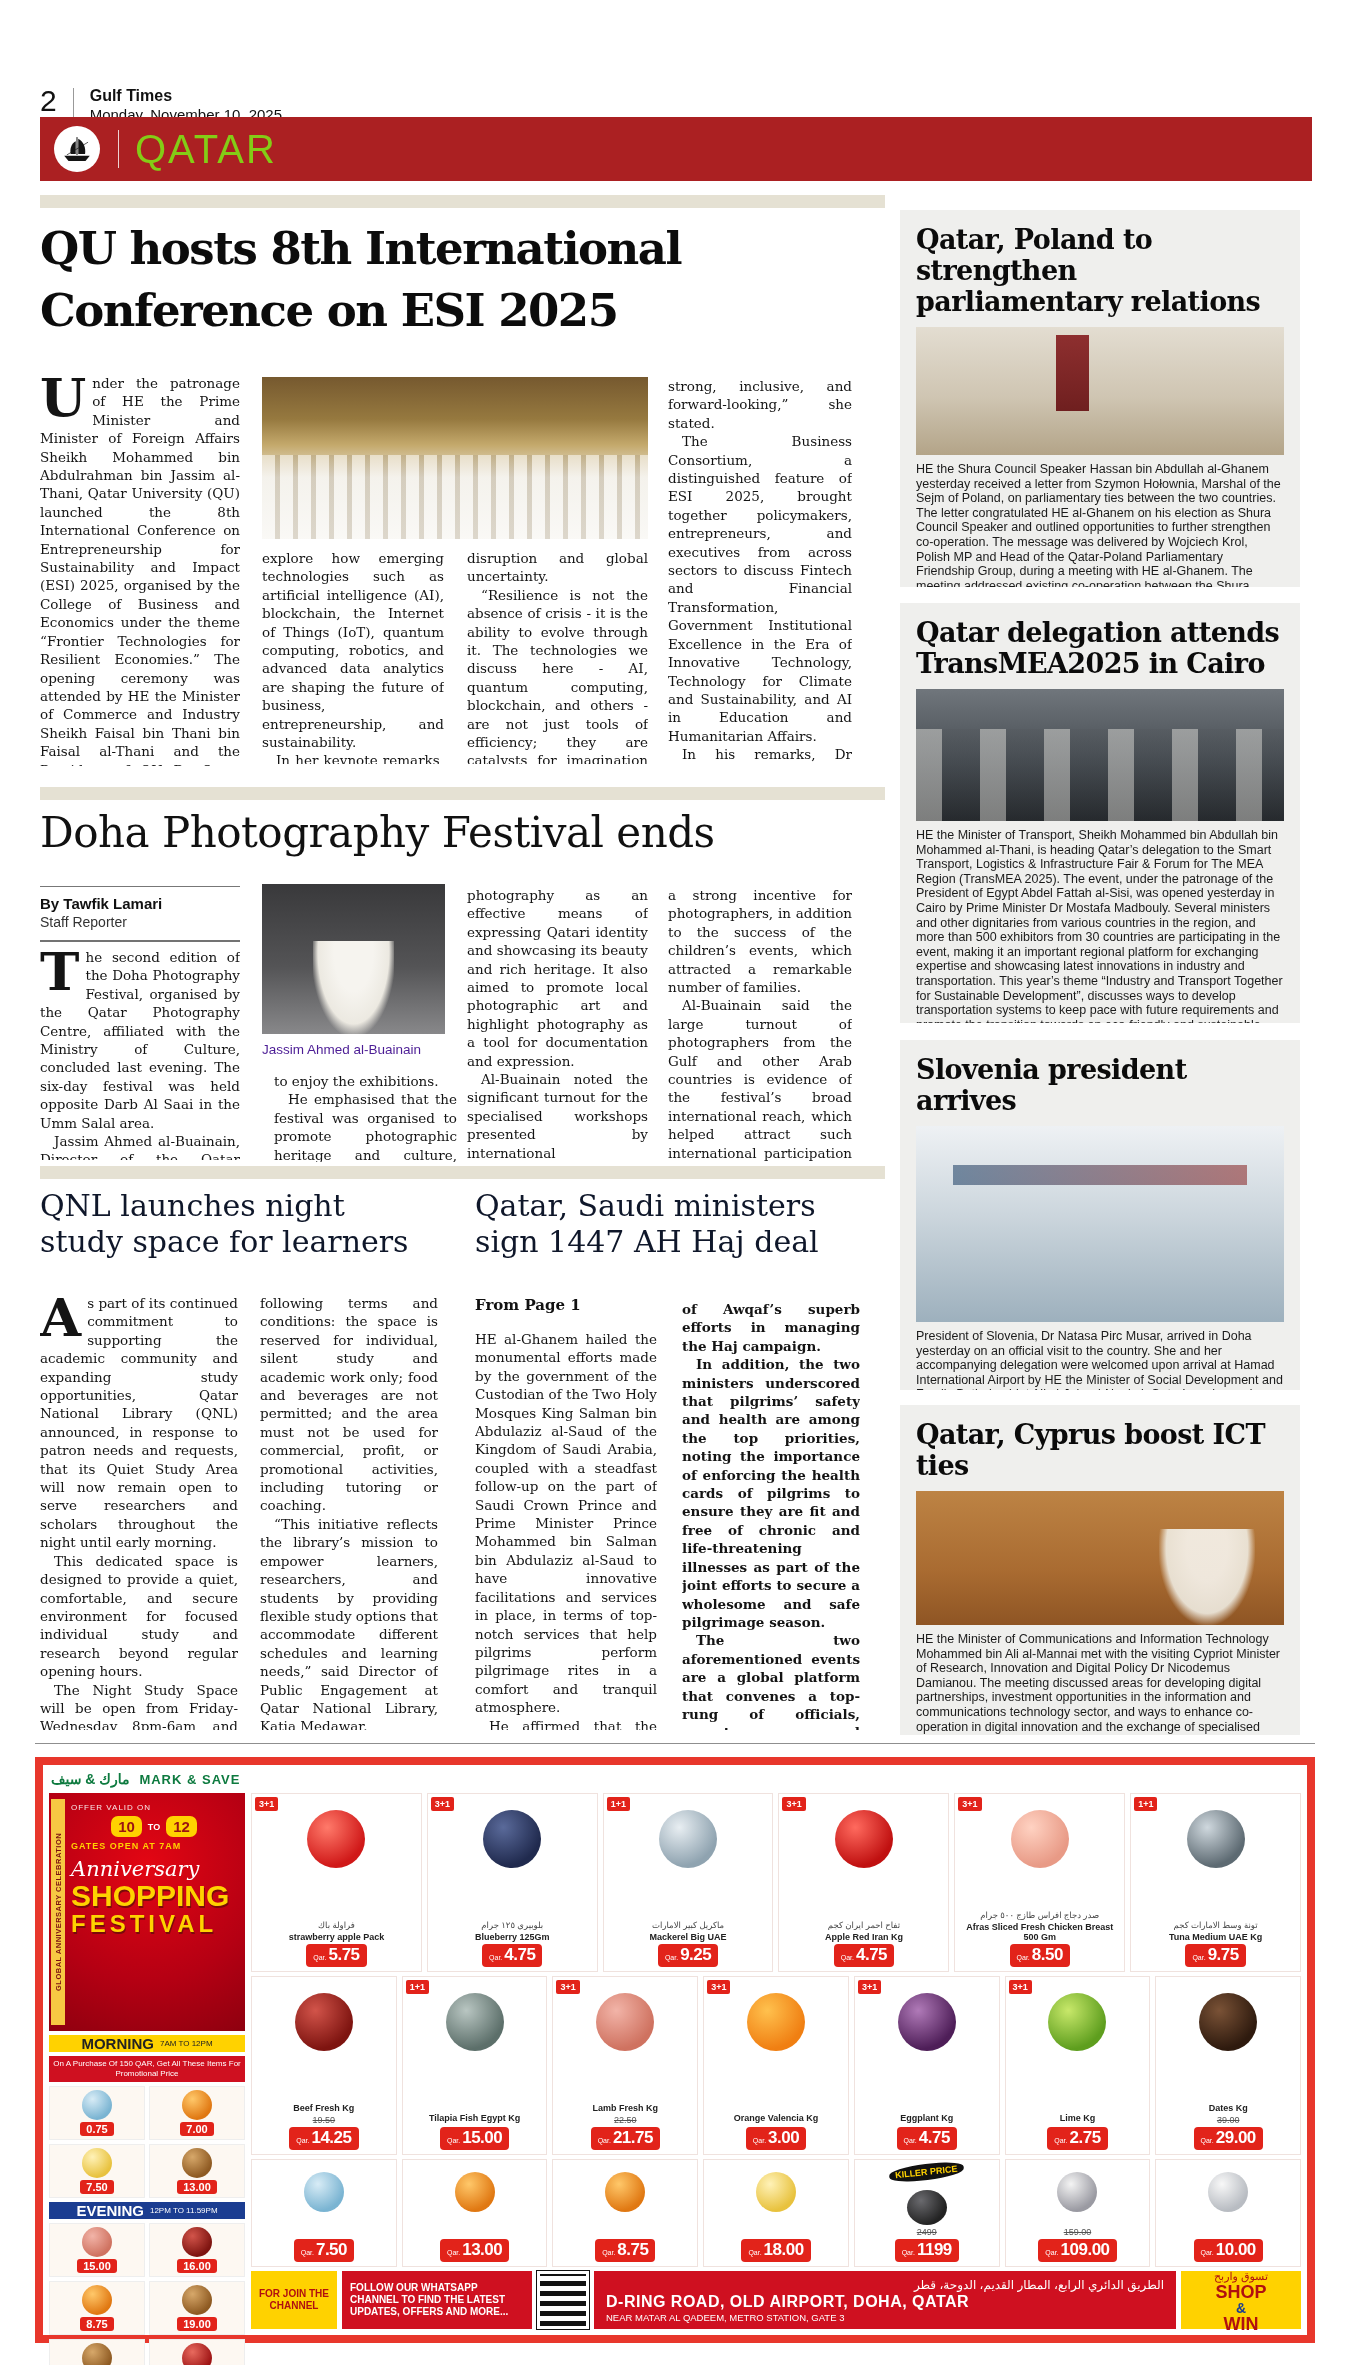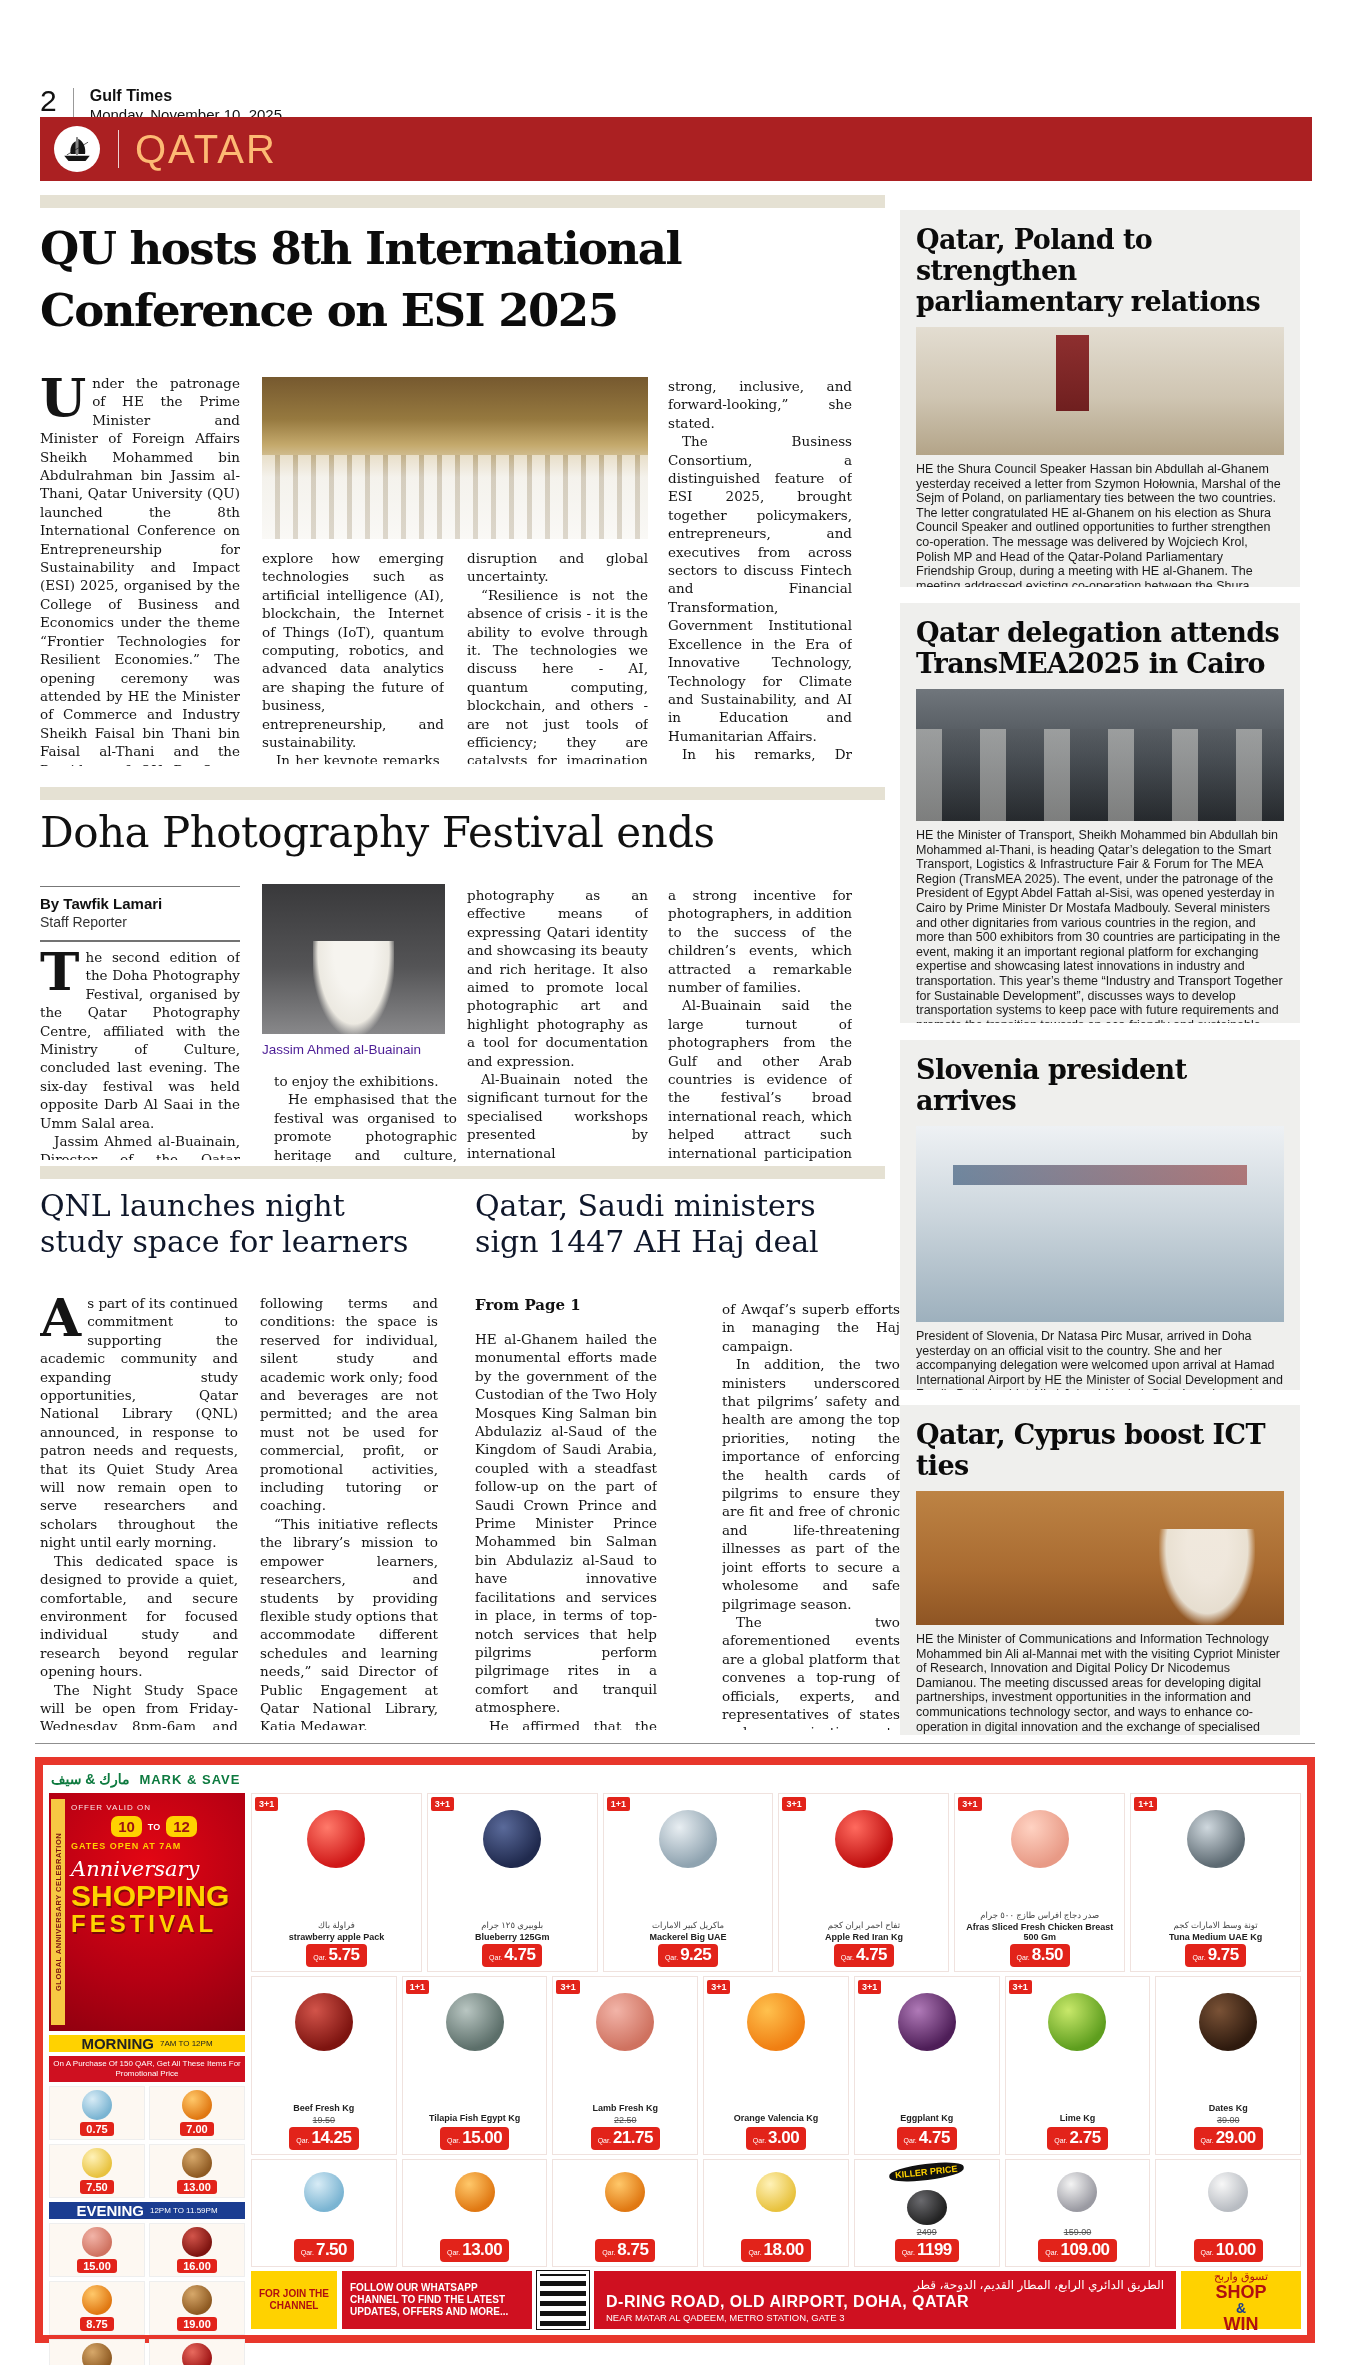--- a/index.html
+++ b/index.html
@@ -11,21 +11,21 @@
   .hdr{position:absolute;left:40px;top:86px;display:flex;align-items:flex-start;}
   .hdr-num{font-family:"Liberation Sans",sans-serif;font-size:30px;font-weight:400;color:#111;line-height:30px;}
   .hdr-rule{width:1px;height:36px;background:#999;margin:2px 16px 0 16px;}
   .hdr-paper{font-family:"Liberation Sans",sans-serif;font-size:16px;font-weight:bold;color:#111;line-height:19px;}
   .hdr-date{font-family:"Liberation Sans",sans-serif;font-size:15px;color:#111;line-height:19px;}
 
   .banner{position:absolute;left:40px;top:117px;width:1272px;height:64px;background:#ab2022;
           display:flex;align-items:center;padding-left:14px;}
   .banner-logo{width:46px;height:46px;border-radius:50%;background:#fff;display:flex;align-items:center;justify-content:center;}
   .banner-sep{width:1px;height:38px;background:rgba(255,255,255,.8);margin:0 16px 0 18px;}
-  .banner-label{font-family:"Liberation Sans",sans-serif;font-size:40px;font-weight:300;letter-spacing:2px;color:#fdba74;}
+  .banner-label{font-family:"Liberation Sans",sans-serif;font-size:40px;font-weight:300;letter-spacing:2px;color:#84cc16;}
 
   .beige{position:absolute;background:#e5e1d3;height:13px;}
   .hairline{position:absolute;background:#8f8f8f;height:1px;}
 
   
   .headline-bold{font-family:"DejaVu Serif",serif;font-weight:bold;font-size:45px;line-height:62px;letter-spacing:-1.5px;color:#0c0c0c;white-space:pre-line;}
   .headline-lite{font-family:"DejaVu Serif",serif;font-weight:400;font-size:42px;line-height:46px;letter-spacing:-0.5px;color:#111;white-space:pre-line;}
   .headline-med{font-family:"DejaVu Serif",serif;font-weight:400;font-size:30px;line-height:36px;color:#0f172a;white-space:pre-line;}
   .col{position:absolute;font-size:13.5px;line-height:18.4px;text-align:justify;overflow:hidden;}
   .col p{margin:0;}
@@ -237,21 +237,21 @@
       <p>“This initiative reflects the library’s mission to empower learners, researchers, and students by providing flexible study options that accommodate different schedules and learning needs,” said Director of Public Engagement at Qatar National Library, Katia Medawar.</p>
     </div>
 
   <div style="position:absolute;left:475px;top:1188px;width:400px;" class="headline-med" data-name="haj-headline">Qatar, Saudi ministers
 sign 1447 AH Haj deal</div>
   <div class="frompage" style="left:475px;top:1296px;" data-name="from-page-label">From Page 1</div>
   <div class="col" style="left:475px;top:1330px;width:182px;height:400px;" data-name="haj-article-col1">
       <p>HE al-Ghanem hailed the monumental efforts made by the government of the Custodian of the Two Holy Mosques King Salman bin Abdulaziz al-Saud of the Kingdom of Saudi Arabia, coupled with a steadfast follow-up on the part of Saudi Crown Prince and Prime Minister Prince Mohammed bin Salman bin Abdulaziz al-Saud to have innovative facilitations and services in place, in terms of top-notch services that help pilgrims perform pilgrimage rites in a comfort and tranquil atmosphere.</p>
       <p>He affirmed that the sage leadership in Qatar is committed to providing all kinds of amenities to the nation’s pilgrims.</p>
     </div>
-  <div class="col" style="left:722px;top:1300px;width:178px;height:430px;" data-name="haj-article-col2">
+  <div class="col" style="left:682px;top:1300px;width:178px;height:430px;font-weight:bold;" data-name="haj-article-col2">
       <p>of Awqaf’s superb efforts in managing the Haj campaign.</p>
       <p>In addition, the two ministers underscored that pilgrims’ safety and health are among the top priorities, noting the importance of enforcing the health cards of pilgrims to ensure they are fit and free of chronic and life-threatening illnesses as part of the joint efforts to secure a wholesome and safe pilgrimage season.</p>
       <p>The two aforementioned events are a global platform that convenes a top-rung of officials, experts, and representatives of states and organisations to review the state-of-the-art outstanding projects and initiatives, as well as cutting-edge technologies in the Haj and Umrah system.</p>
     </div>
 
   <div class="sb" style="top:210px;height:377px;" data-name="sidebar-article-poland">
     <div class="sb-h" style="white-space:pre-line;" data-name="poland-headline">Qatar, Poland to strengthen
 parliamentary relations</div>
     <div class="sb-ph ph poland-photo" style="position:relative;height:128px;" data-name="poland-meeting-photo"></div>
     <div class="sb-cap" data-name="poland-caption">HE the Shura Council Speaker Hassan bin Abdullah al-Ghanem yesterday received a letter from Szymon Hołownia, Marshal of the Sejm of Poland, on parliamentary ties between the two countries. The letter congratulated HE al-Ghanem on his election as Shura Council Speaker and outlined opportunities to further strengthen co-operation. The message was delivered by Wojciech Krol, Polish MP and Head of the Qatar-Poland Parliamentary Friendship Group, during a meeting with HE al-Ghanem. The meeting addressed existing co-operation between the Shura Council and the Parliament of Poland, explored ways to enhance parliamentary communication, and discussed a range of issues of mutual interest. (QNA)</div>

